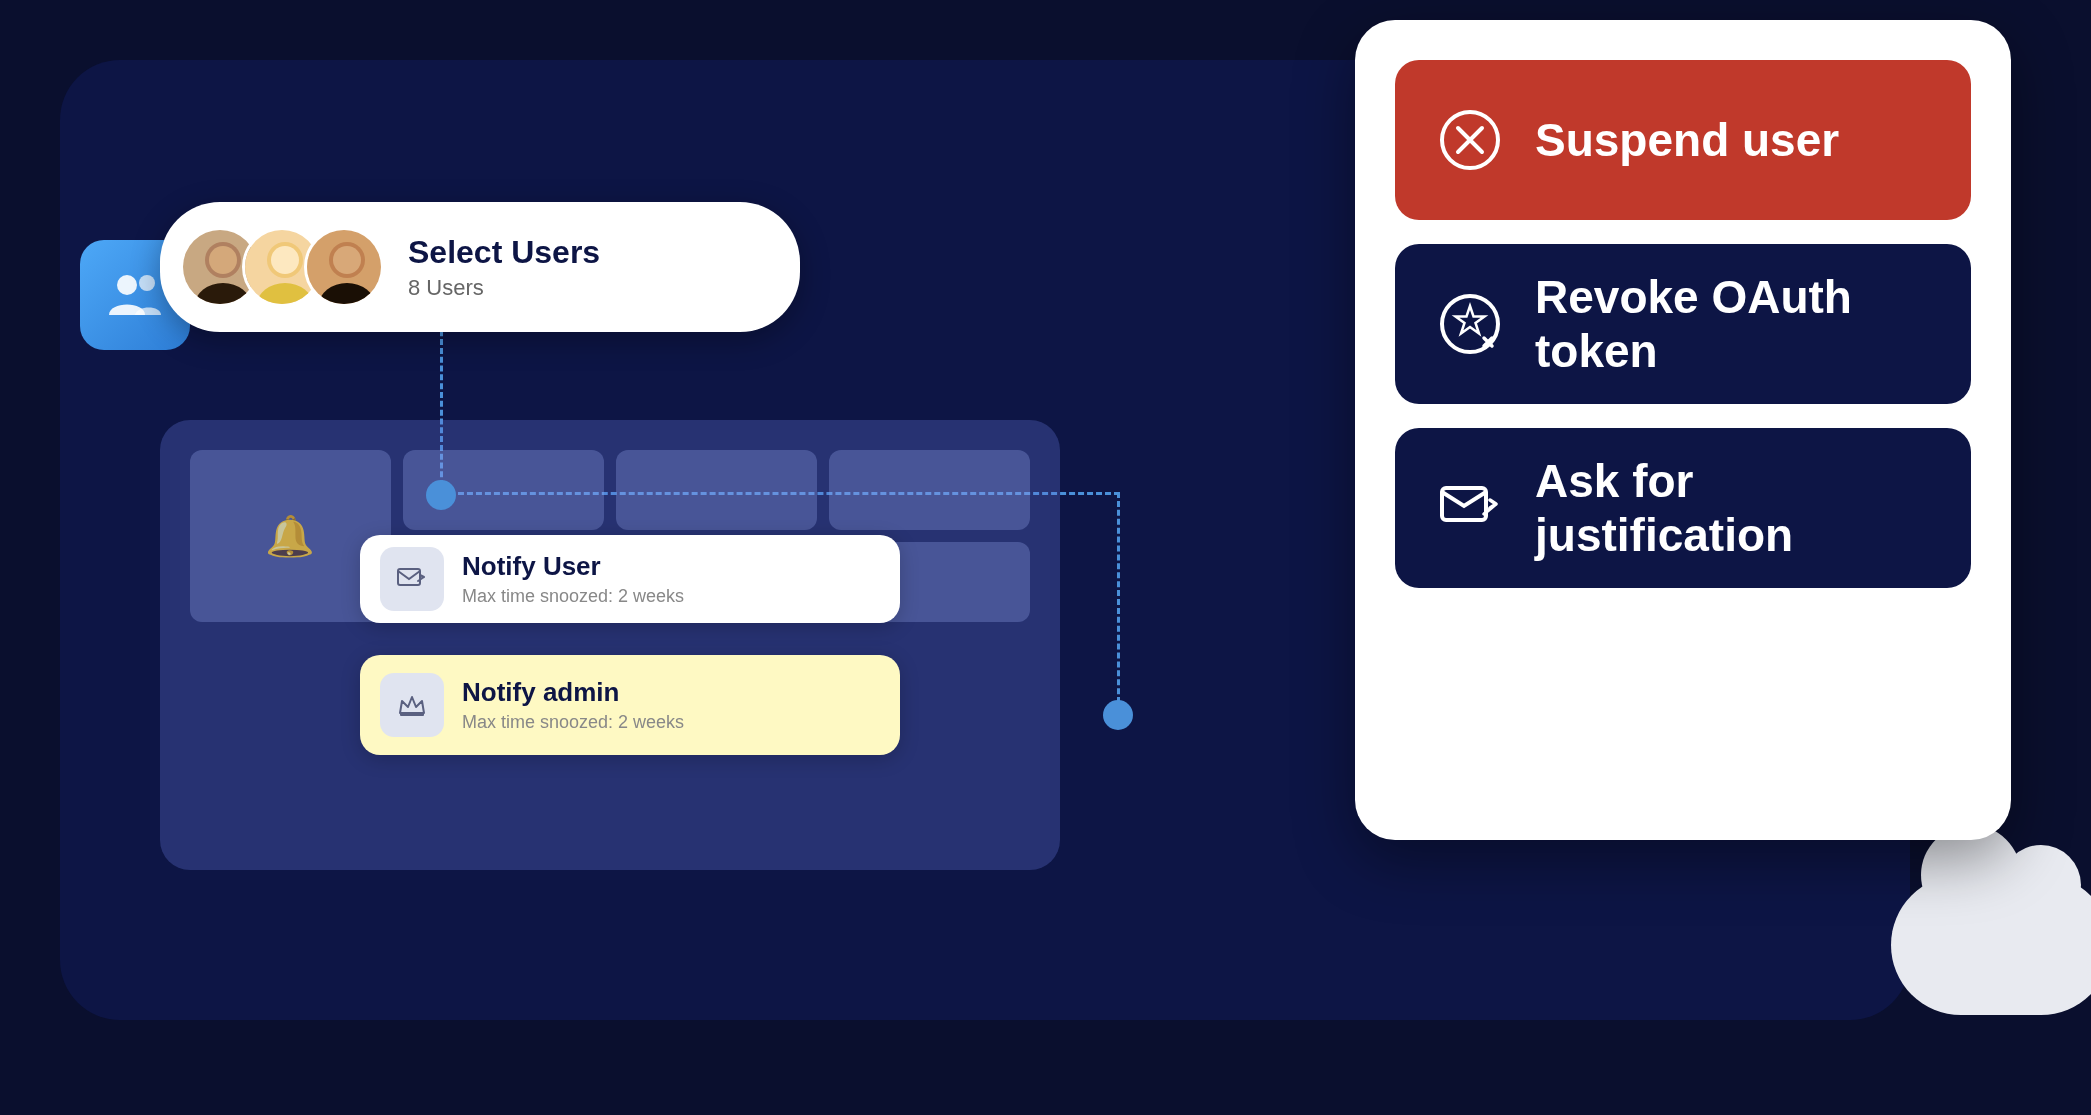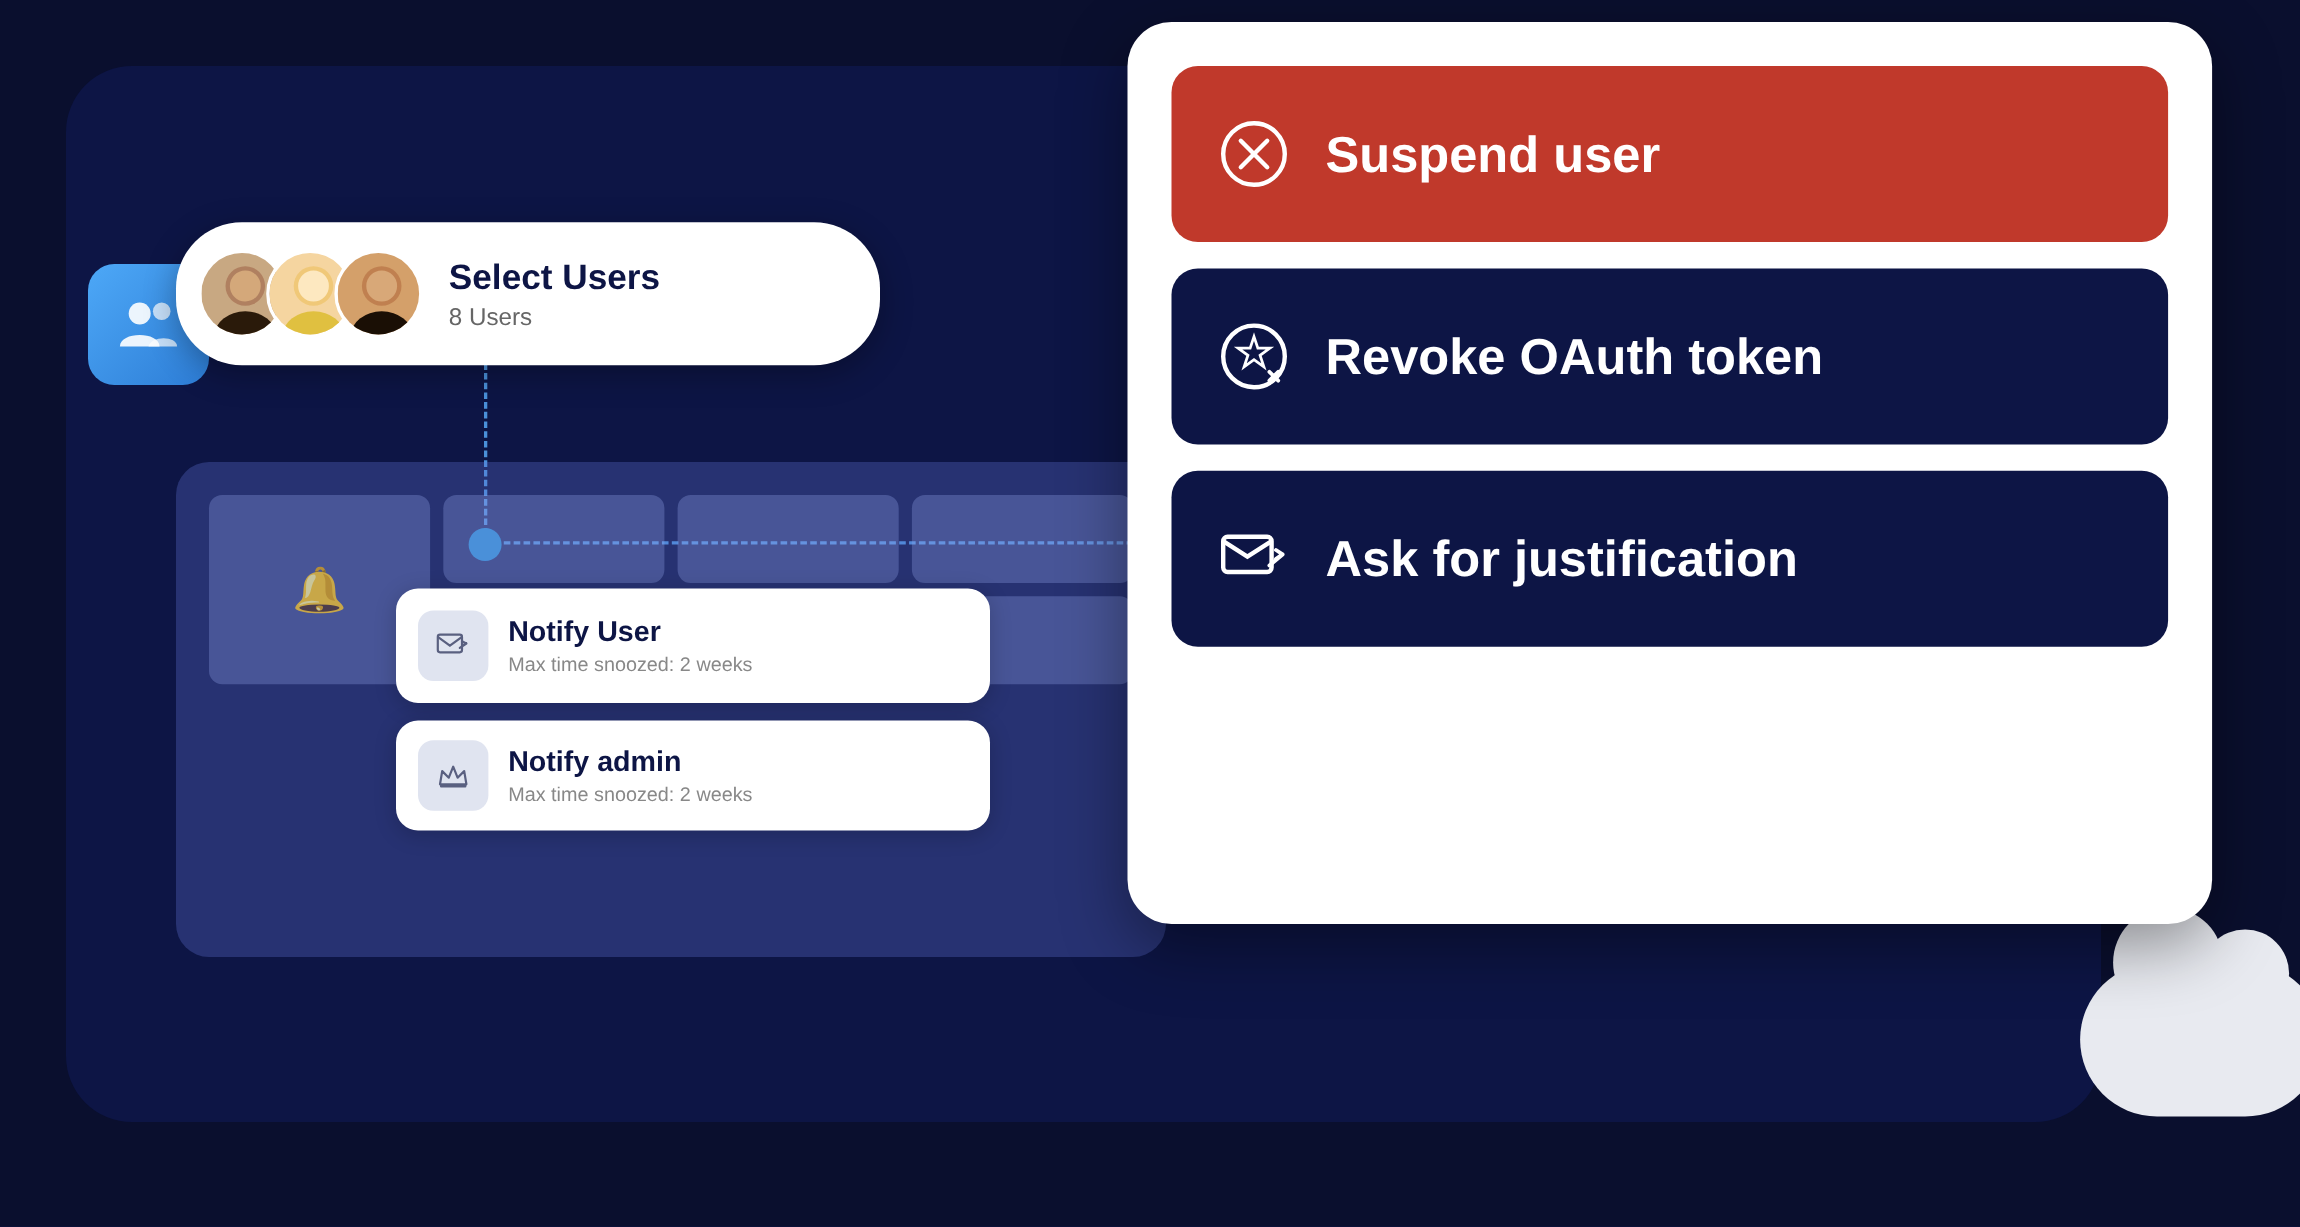--- a/index.html
+++ b/index.html
@@ -197,38 +197,38 @@
       color: rgba(200, 210, 255, 0.7);
       font-size: 40px;
     }
 
     
     .notify-user-card {
       position: absolute;
       left: 360px;
       top: 535px;
       width: 540px;
-      height: 104px;
+      height: 88px;
       background: #ffffff;
       border-radius: 20px;
       display: flex;
       align-items: center;
       padding: 0 20px;
       z-index: 12;
       box-shadow: 0 4px 20px rgba(0,0,0,0.2);
     }
 
     
     .notify-admin-card {
       position: absolute;
       left: 360px;
       top: 655px;
       width: 540px;
       height: 100px;
-      background: #ffffff;
+      background: #fef9c3;
       border-radius: 20px;
       display: flex;
       align-items: center;
       padding: 0 20px;
       z-index: 12;
       box-shadow: 0 4px 20px rgba(0,0,0,0.2);
     }
 
     .notify-icon-box {
       width: 64px;
@@ -263,21 +263,21 @@
       font-size: 18px;
       color: #888;
       margin-top: 4px;
     }
 
     
     .actions-panel {
       position: absolute;
       right: 80px;
       top: 20px;
-      width: 986px;
+      width: 656px;
       height: 820px;
       background: #ffffff;
       border-radius: 40px;
       padding: 40px;
       z-index: 10;
       box-shadow: 0 20px 60px rgba(0,0,0,0.4);
       display: flex;
       flex-direction: column;
       gap: 24px;
     }

